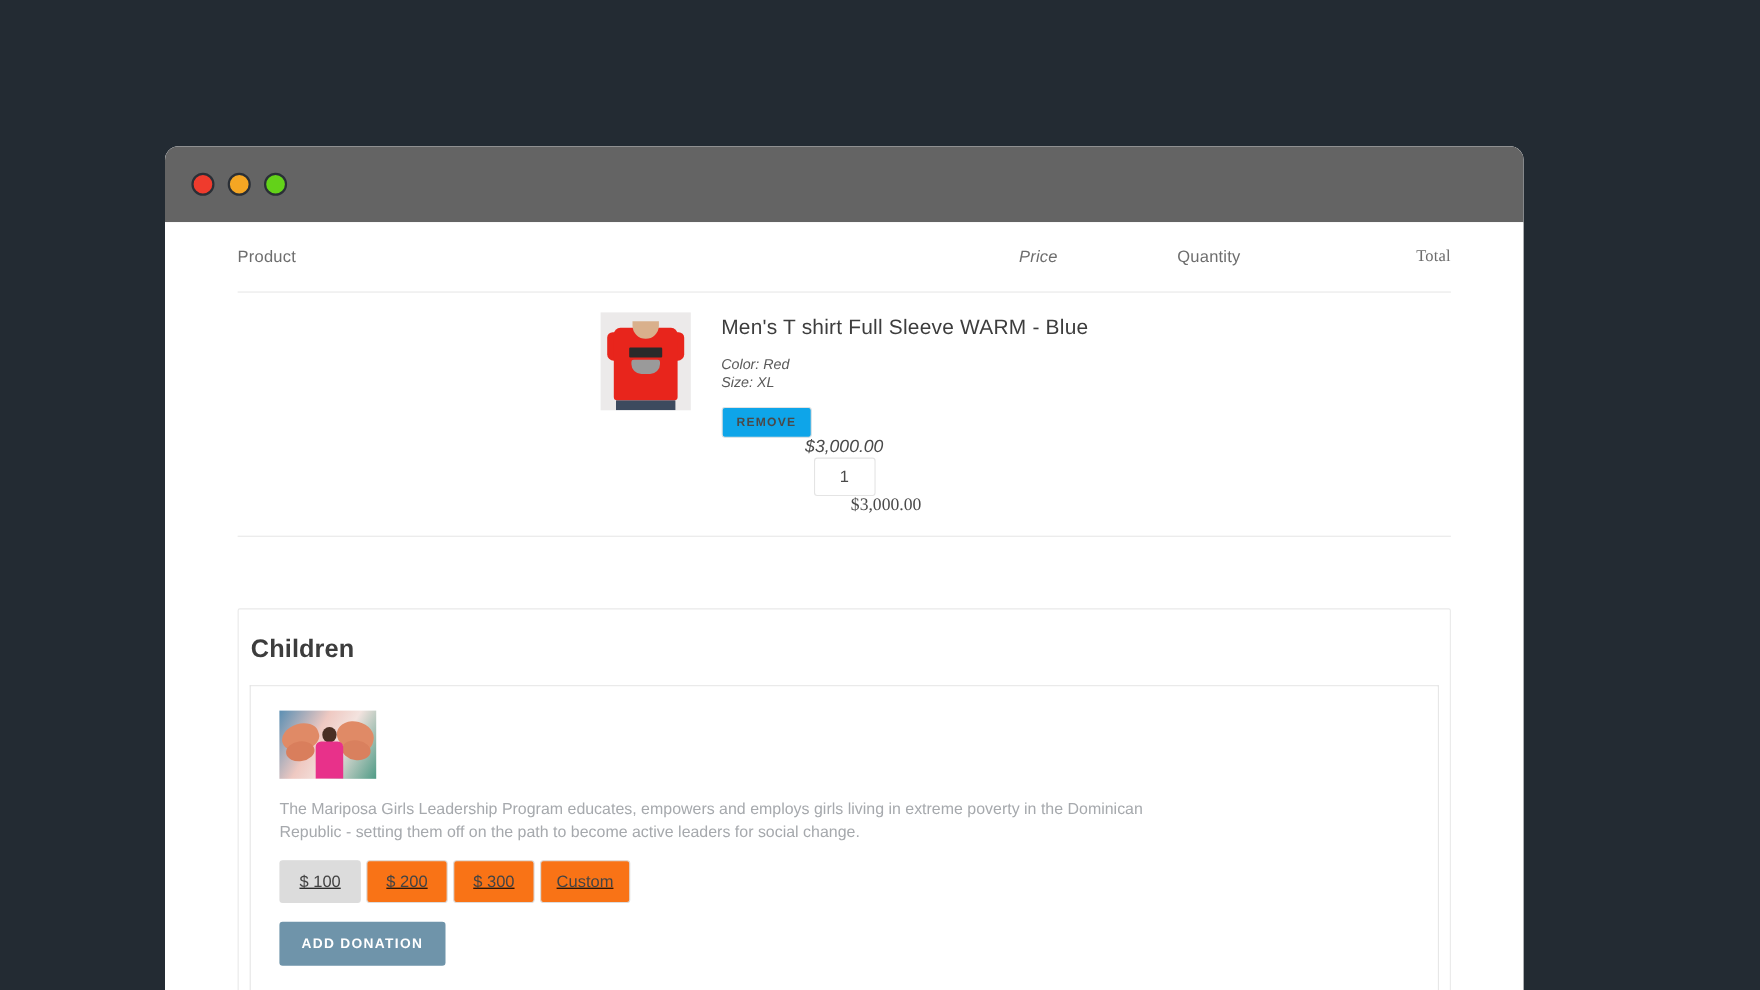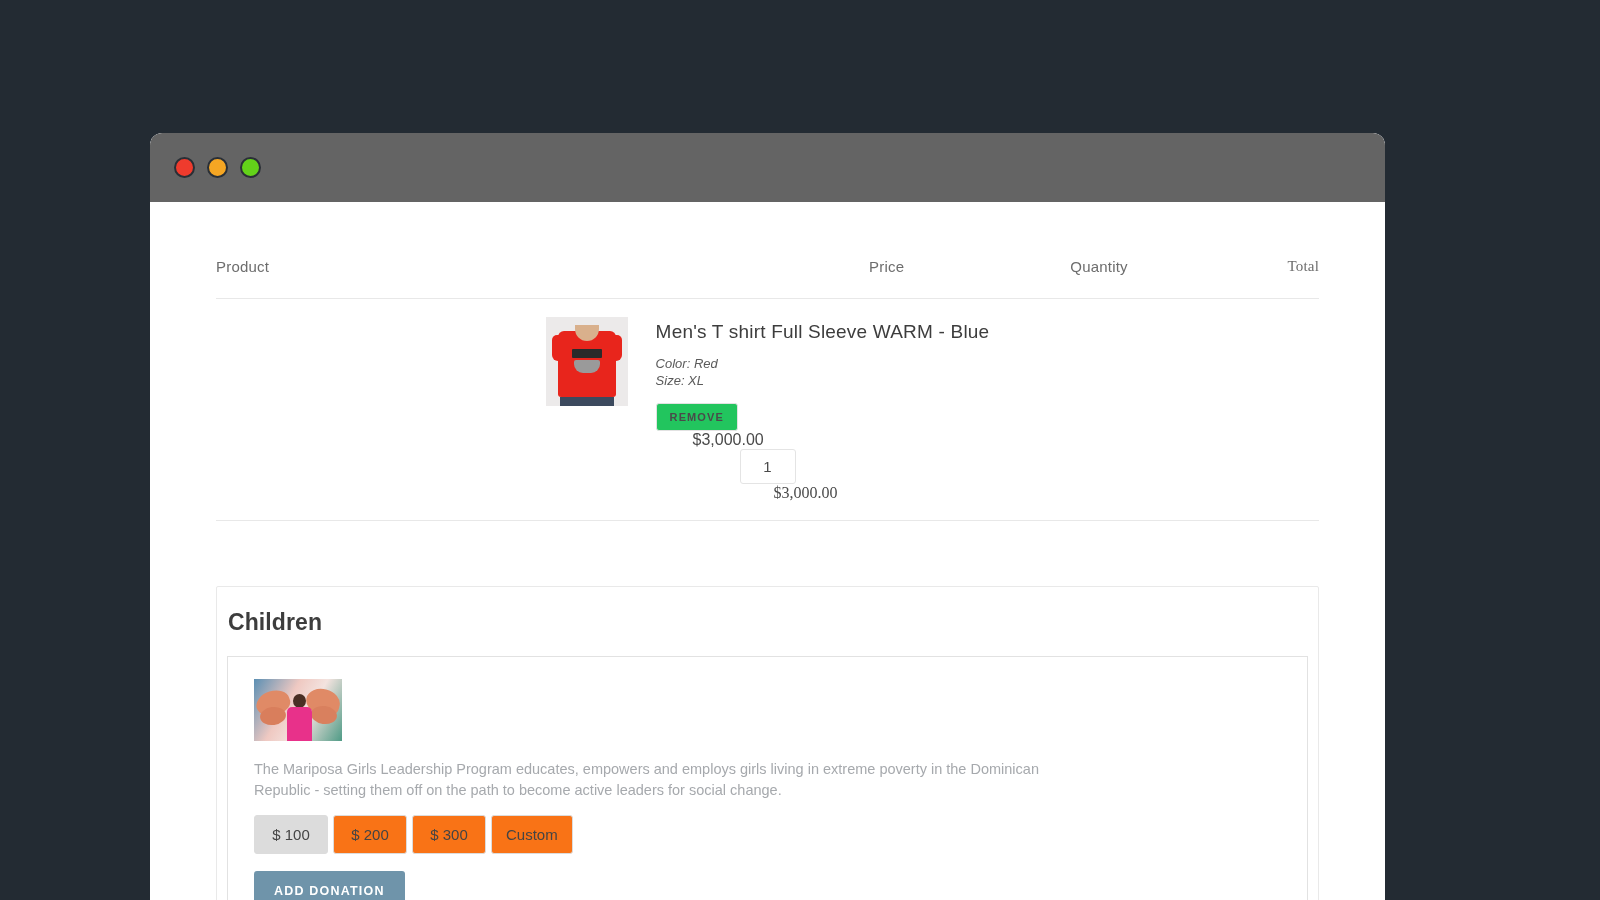--- a/index.html
+++ b/index.html
@@ -57,24 +57,23 @@
   }
 
   
   .cart-head {
     display: flex;
     align-items: center;
     height: 63px;
     color: #6d6d6d;
     font-size: 15px;
     letter-spacing: .2px;
-    margin-top: 33px;
   }
   .col-product  { flex: 1 1 auto; }
-  .col-price    { width: 150px; text-align: left; }
+  .col-price    { width: 150px; text-align: center; font-style: italic; }
   .col-qty      { width: 160px; text-align: center; }
   .col-total    { width: 140px; text-align: right; font-family: Liberation Serif, serif; }
 
   .cart-row {
     display: flex;
     align-items: center;
     border-top: 1px solid #e8e8e8;
     border-bottom: 1px solid #e8e8e8;
     padding: 18px 0;
     min-height: 130px;
@@ -149,21 +148,21 @@
   }
   .prod-attr {
     font-size: 13px;
     font-style: italic;
     color: #5a5a5a;
     line-height: 1.33;
   }
   .btn-remove {
     margin-top: 13px;
     display: inline-block;
-    background: #22c55e;
+    background: #0ea5e9;
     border: 1px solid #e2e2e2;
     border-radius: 3px;
     padding: 7px 13px;
     font-size: 11px;
     font-weight: bold;
     letter-spacing: 1.1px;
     color: #4a4a4a;
     cursor: pointer;
   }
 
@@ -243,21 +242,21 @@
   }
 
   .charity-desc {
     margin-top: 18px;
     font-size: 14.5px;
     line-height: 1.45;
     color: #a6a9ad;
     max-width: 832px;
   }
 
-  .amount-row { margin-top: 14px; display: flex; gap: 5px; }
+  .amount-row { margin-top: 14px; display: flex; gap: 5px; text-decoration: underline; }
   .amt-btn {
     min-width: 74px;
     padding: 10px 14px;
     border: 1px solid #dcdcdc;
     border-radius: 3px;
     background: #f97316;
     font-size: 15px;
     color: #444;
     cursor: pointer;
     text-align: center;

